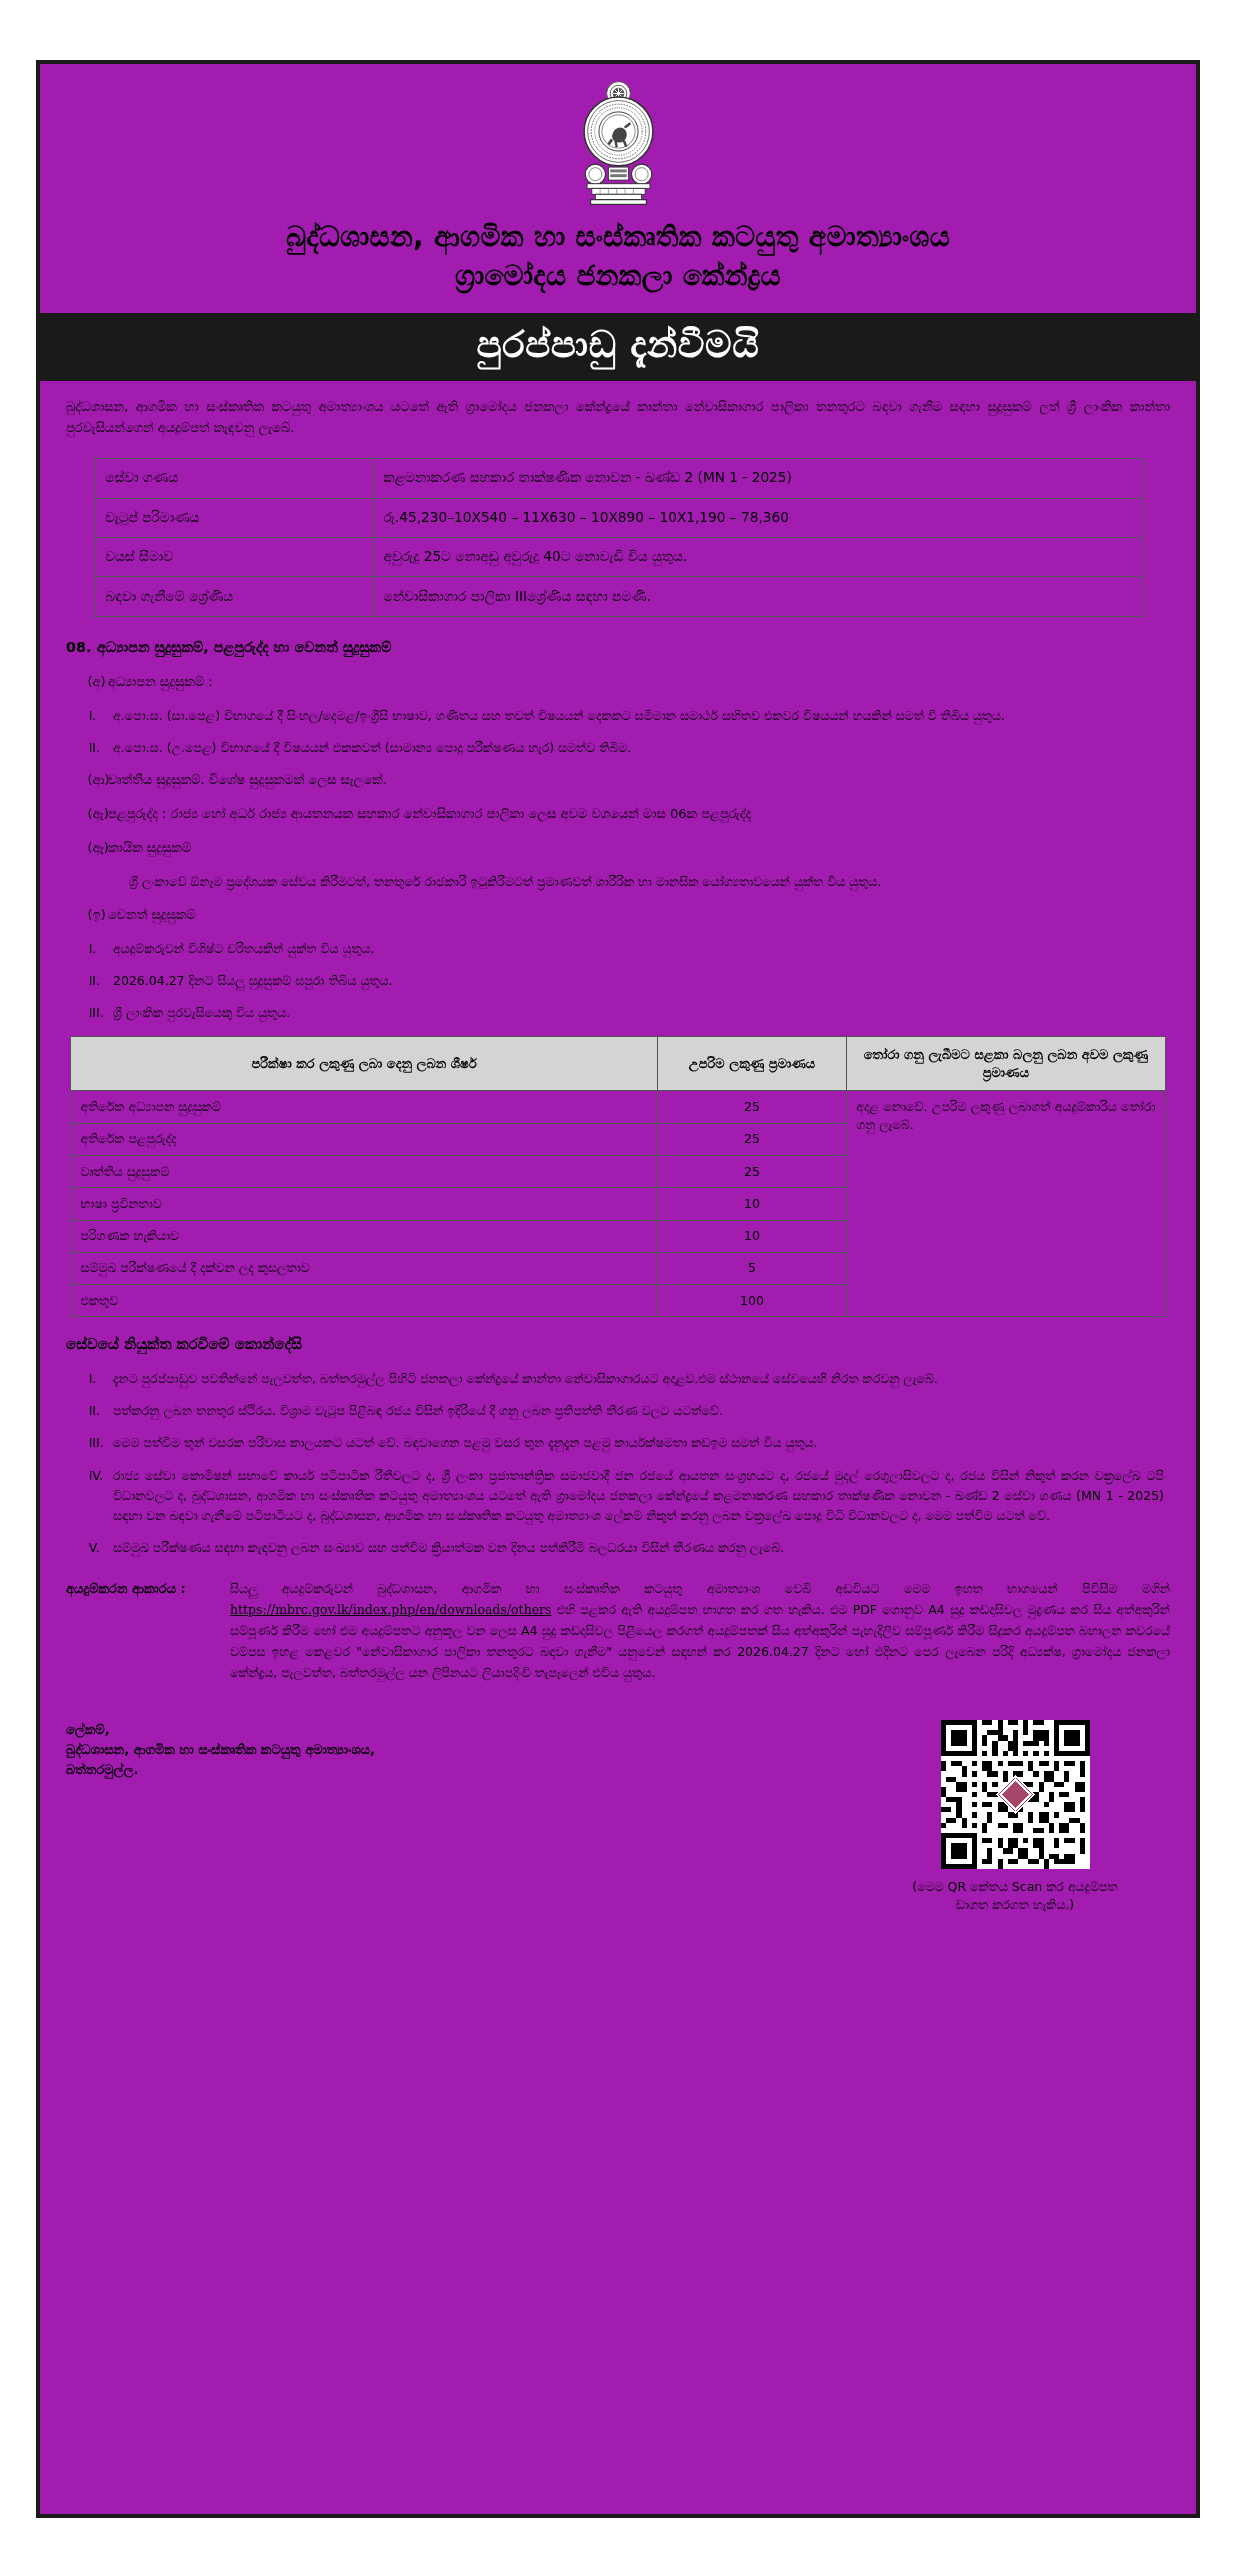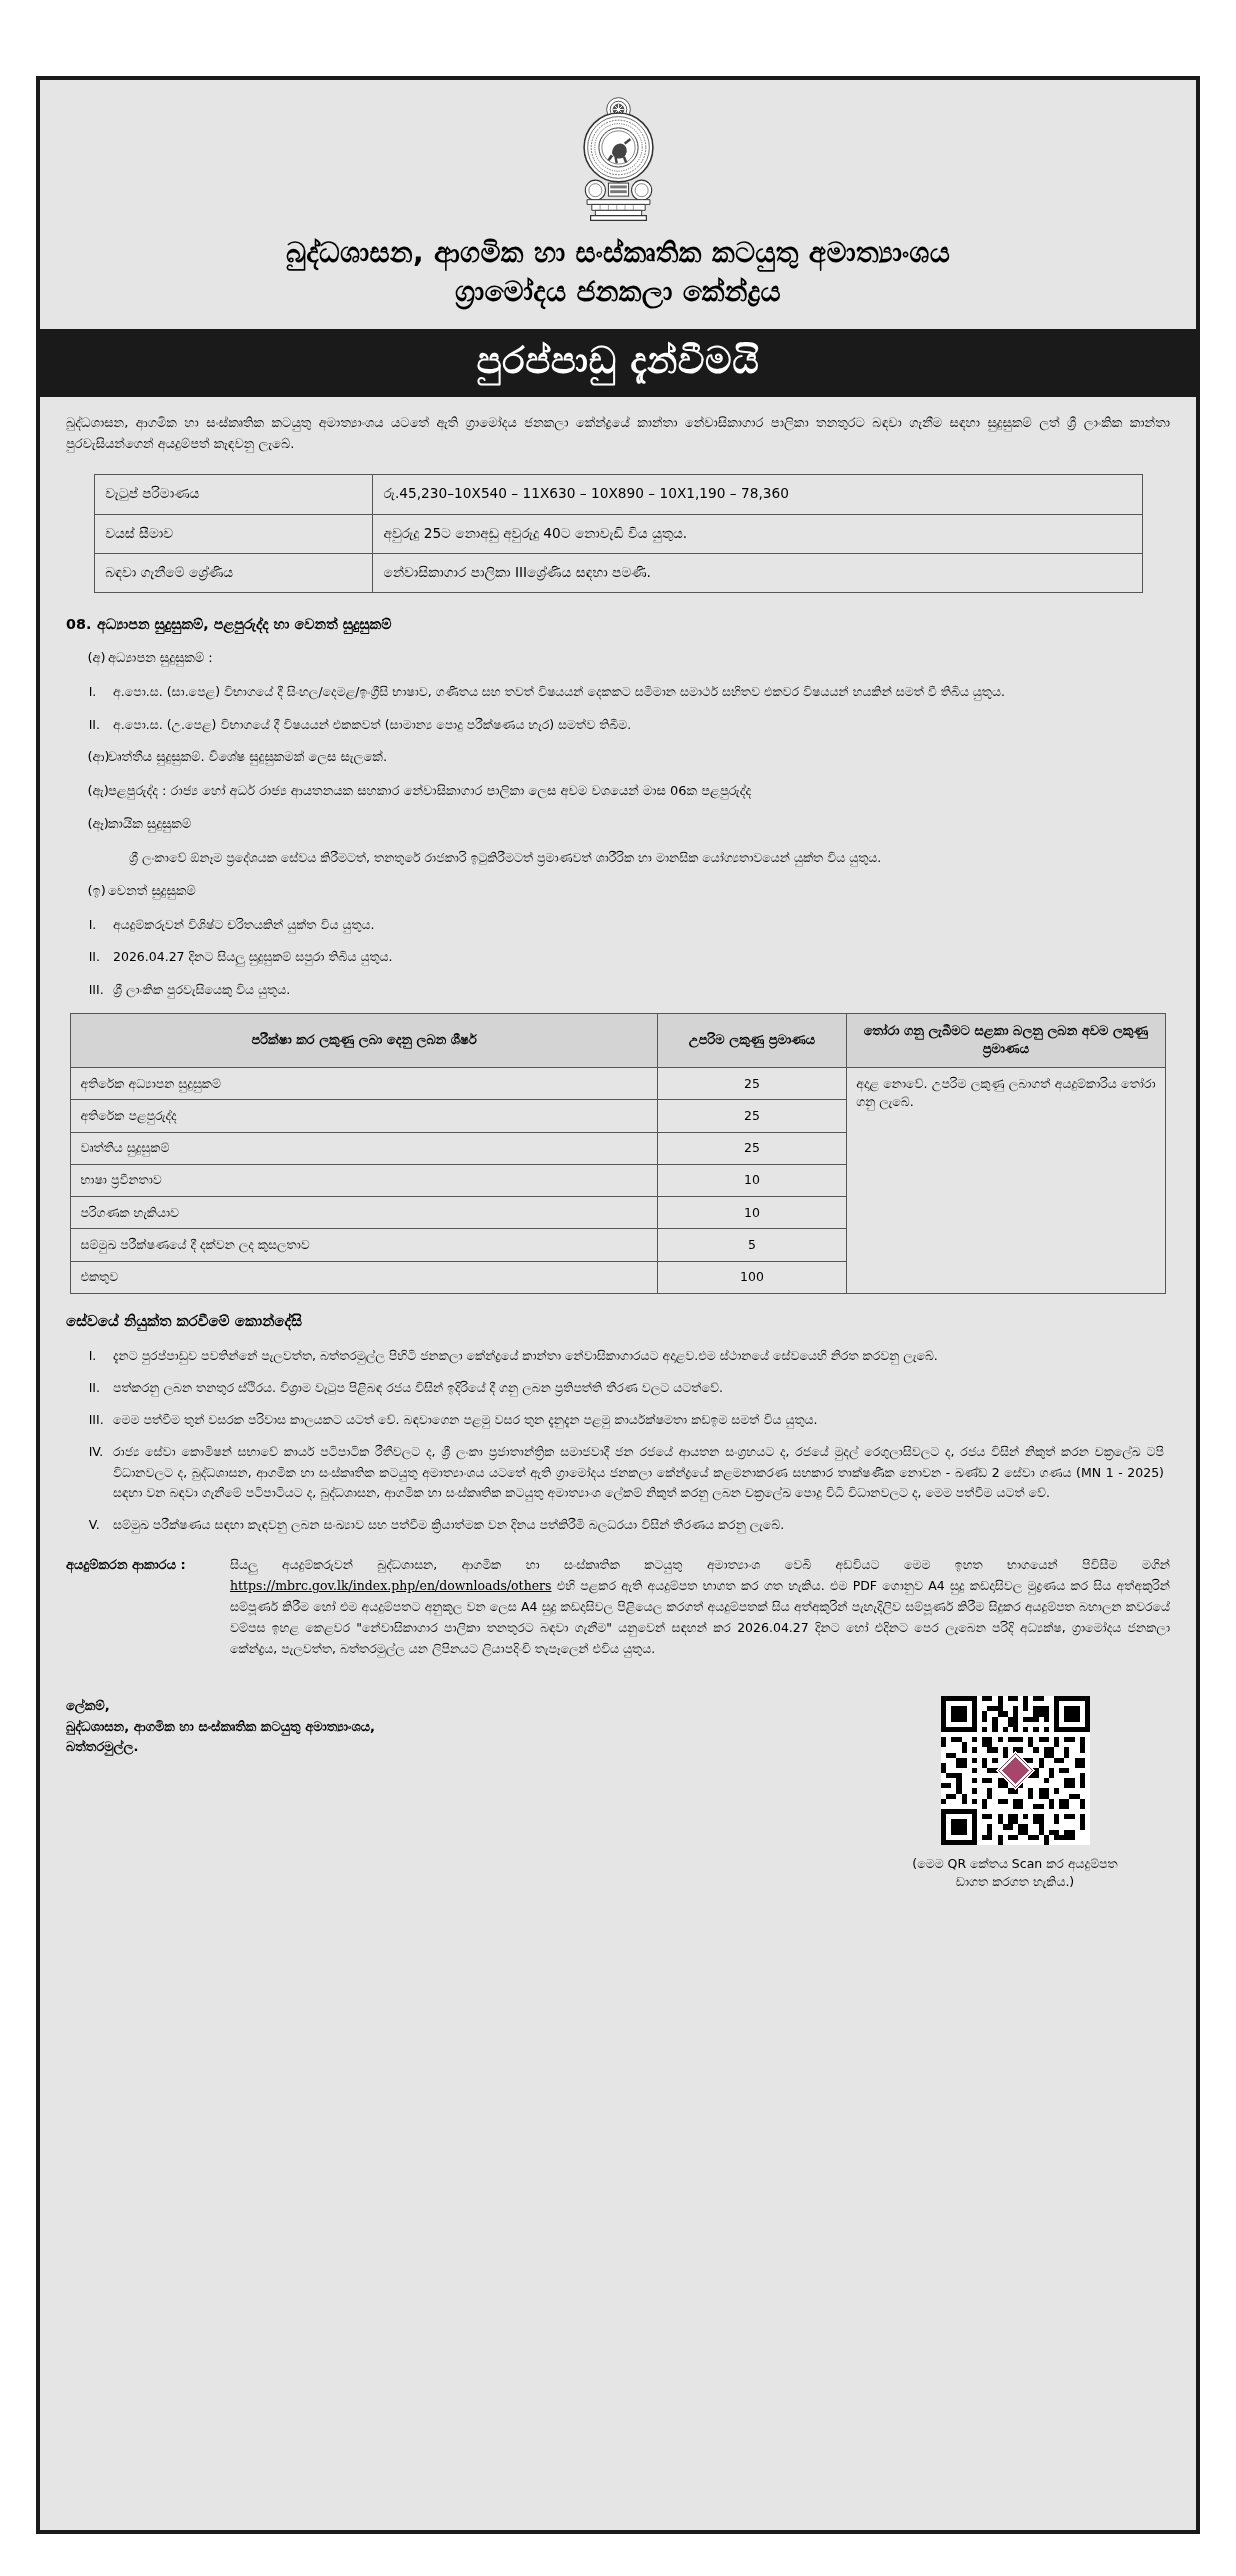--- a/index.html
+++ b/index.html
@@ -18,22 +18,21 @@
 
   
   #doc-frame {
     position: absolute;
     left: 36px;
     top: 60px;
     width: 1164px;
     height: 2458px;
     border: 4.2px solid #1a1a1a;
     box-sizing: border-box;
-    background: #e5e5e5;
-    margin-top: 16px;
+    background: #a21caf;
   }
 
   
   .header-block {
     padding: 13px 24px 10.7px 24px;
     text-align: center;
   }
   .emblem-wrap {
     display: flex;
     justify-content: center;
@@ -290,20 +289,24 @@
   <div class="banner">
     <div class="banner-text">පුරප්පාඩු දැන්වීමයි</div>
   </div>
 
   <div class="body-content">
 
     <p class="intro-para">බුද්ධශාසන, ආගමික හා සංස්කෘතික කටයුතු අමාත්‍යාංශය යටතේ ඇති ග්‍රාමෝදය ජනකලා කේන්ද්‍රයේ කාන්තා නේවාසිකාගාර පාලිකා තනතුරට බඳවා ගැනීම සඳහා සුදුසුකම් ලත් ශ්‍රී ලාංකික කාන්තා පුරවැසියන්ගෙන් අයදුම්පත් කැඳවනු ලැබේ.</p>
 
     <table class="info-table">
       <tbody id="info-table-body">
+          <tr>
+            <td class="info-label">සේවා ගණය</td>
+            <td class="info-value">කළමනාකරණ සහකාර තාක්ෂණික නොවන - ඛණ්ඩ 2 (MN 1 - 2025)</td>
+          </tr>
           <tr>
             <td class="info-label">වැටුප් පරිමාණය</td>
             <td class="info-value">රු.45,230–10X540 – 11X630 – 10X890 – 10X1,190 – 78,360</td>
           </tr>
           <tr>
             <td class="info-label">වයස් සීමාව</td>
             <td class="info-value">අවුරුදු 25ට නොඅඩු අවුරුදු 40ට නොවැඩි විය යුතුය.</td>
           </tr>
           <tr>
             <td class="info-label">බඳවා ගැනීමේ ශ්‍රේණිය</td>

